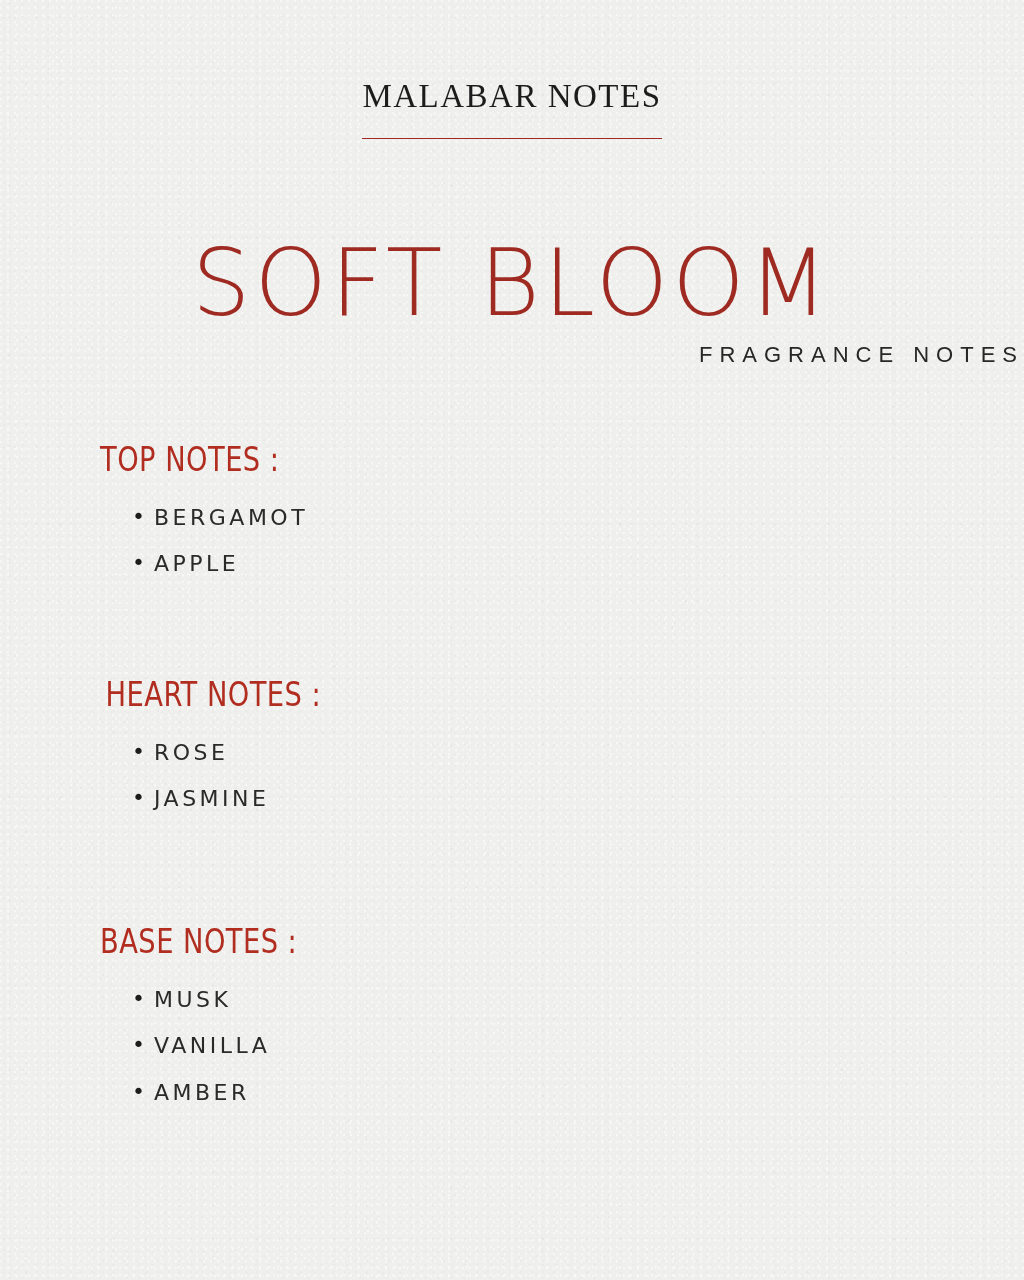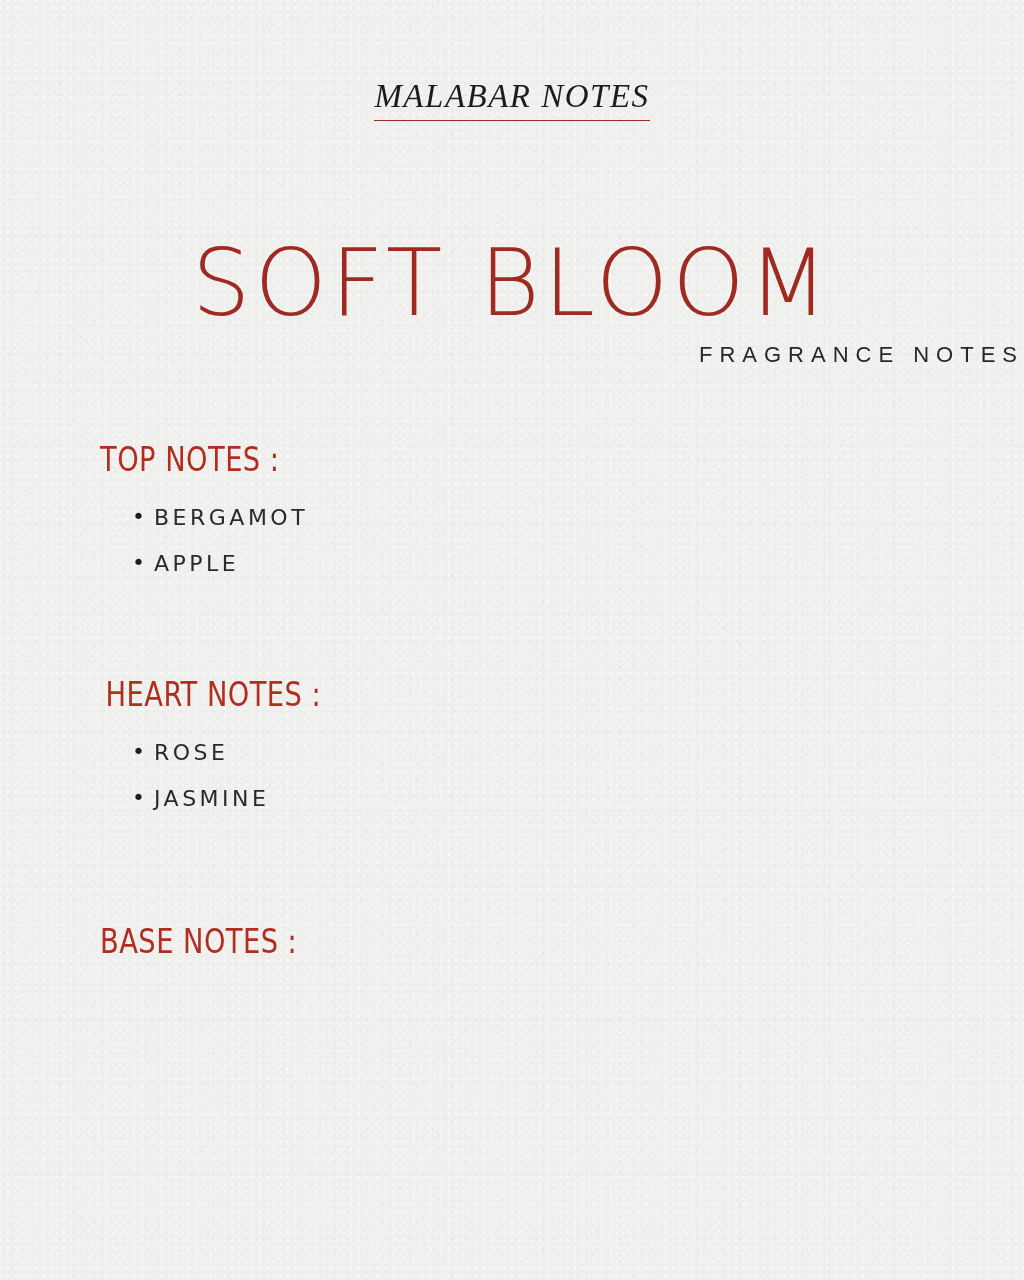--- a/index.html
+++ b/index.html
@@ -43,24 +43,23 @@
     left: 0;
     right: 0;
     text-align: center;
   }
   .brand-text {
     display: inline-block;
     font-family: "Liberation Serif", serif;
     font-size: 33px;
     letter-spacing: 1.5px;
     color: #1c1c1c;
-    padding-bottom: 6px;
+    padding-bottom: 24px;
     border-bottom: 1.5px solid #9e2a22;
     line-height: 1.1;
-    font-style: italic;
   }
 
   
   .title {
     position: absolute;
     top: 196px;
     left: 0;
     right: 0;
     text-align: center;
     font-family: "DejaVu Sans", sans-serif;
@@ -154,15 +153,20 @@
   <div class="section" id="sec-heart">
     <div class="section-heading">HEART NOTES :</div>
     <ul class="note-list">
       <li>ROSE</li>
       <li>JASMINE</li>
     </ul>
   </div>
 
   <div class="section" id="sec-base">
     <div class="section-heading">BASE NOTES :</div>
+    <ul class="note-list">
+      <li>MUSK</li>
+      <li>VANILLA</li>
+      <li>AMBER</li>
+    </ul>
   </div>
 
 </div>
 
 </body></html>

